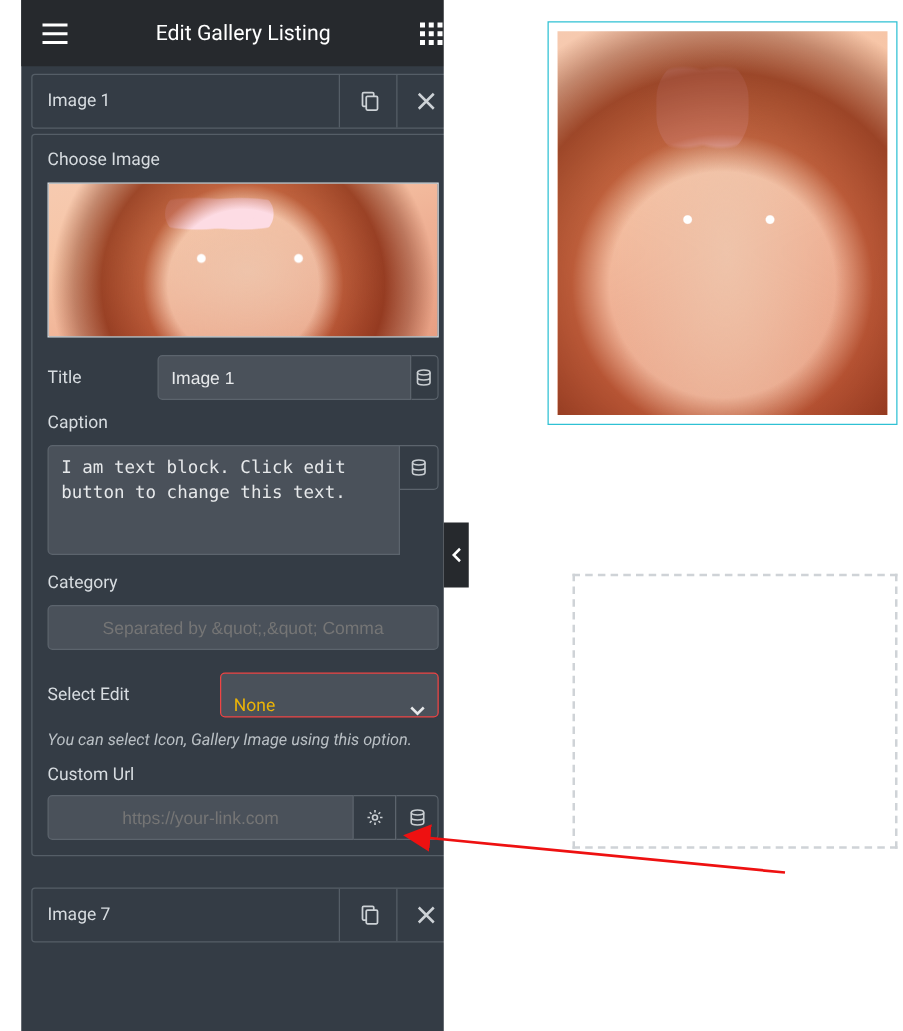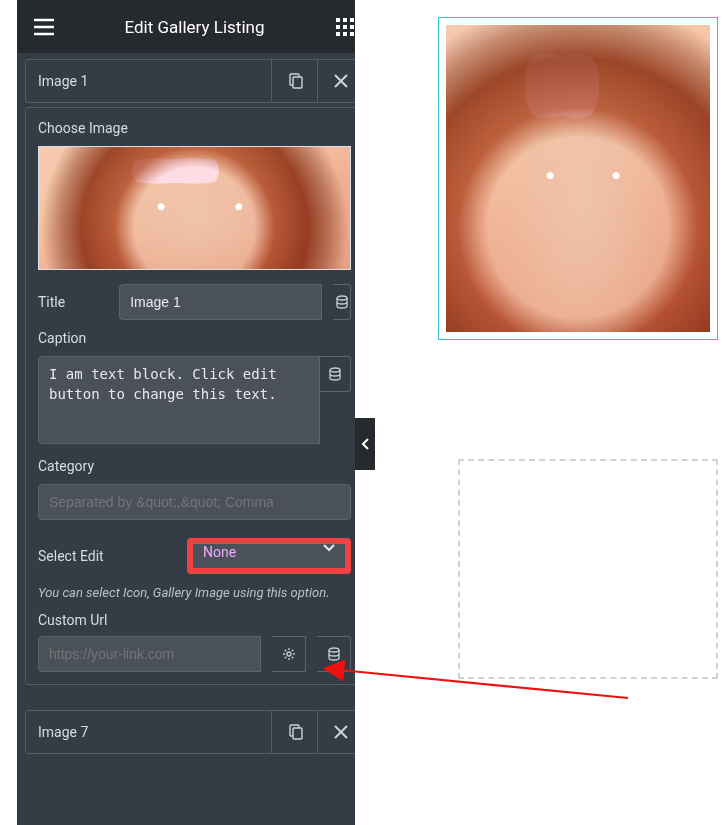--- a/index.html
+++ b/index.html
@@ -121,21 +121,21 @@
     left:30%;
     width:28%;
     height:28%;
     background: radial-gradient(ellipse at 30% 50%, #fddce4 50%, transparent 55%),
                 radial-gradient(ellipse at 70% 50%, #fddce4 50%, transparent 55%);
     border-radius: 40px;
   }
   .row {
     display:flex;
     align-items:stretch;
-    gap:11px;
+    gap:0;
     margin-bottom: 10px;
   }
   .row .rl-label{
     width:138px;
     display:flex;
     align-items:center;
     font-size:14px;
   }
   .text-input{
     flex:1;
@@ -173,37 +173,37 @@
   .ta-wrap{
     display:flex;
     align-items:flex-start;
     margin-bottom:14px;
   }
   .ta-wrap .dyn-btn{ height:36px; }
   .select{
     flex:1;
     height:36px;
     background:#4a515a;
-    border:6px solid #ef4444;
+    border:1px solid #ef4444;
     border-radius:4px;
     display:flex;
-    align-items:flex-start;
+    align-items:flex-end;
     justify-content:space-between;
     padding:0 10px;
     cursor:pointer;
-    color:#f0abfc;
+    color:#eab308;
   }
   .helptext{
     font-style:italic;
     font-size:13px;
     color:#bac0c5;
     line-height:1.4;
     margin:8px 0 10px;
   }
-  .placeholder{ color:#8a9096; }
+  .placeholder{ color:#8a9096;text-align:center; }
   .scrollbar{
     position:absolute;
     right:2px;
     top:60px;
     width:6px;
     height:706px;
     background:rgba(255,255,255,0.18);
     border-radius:3px;
   }
 

